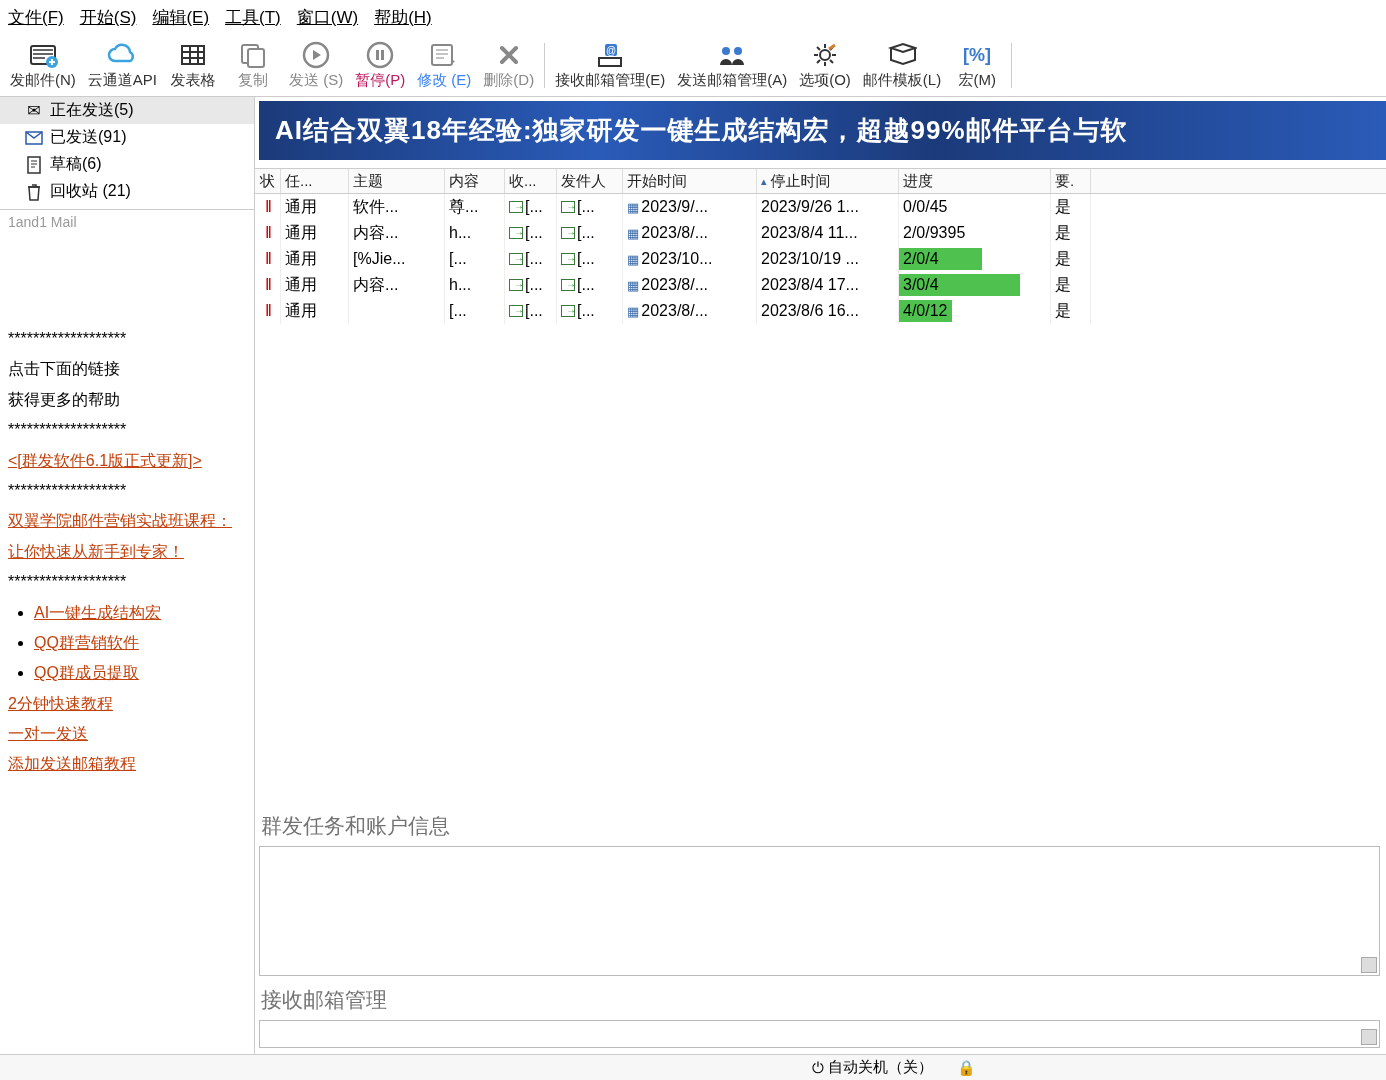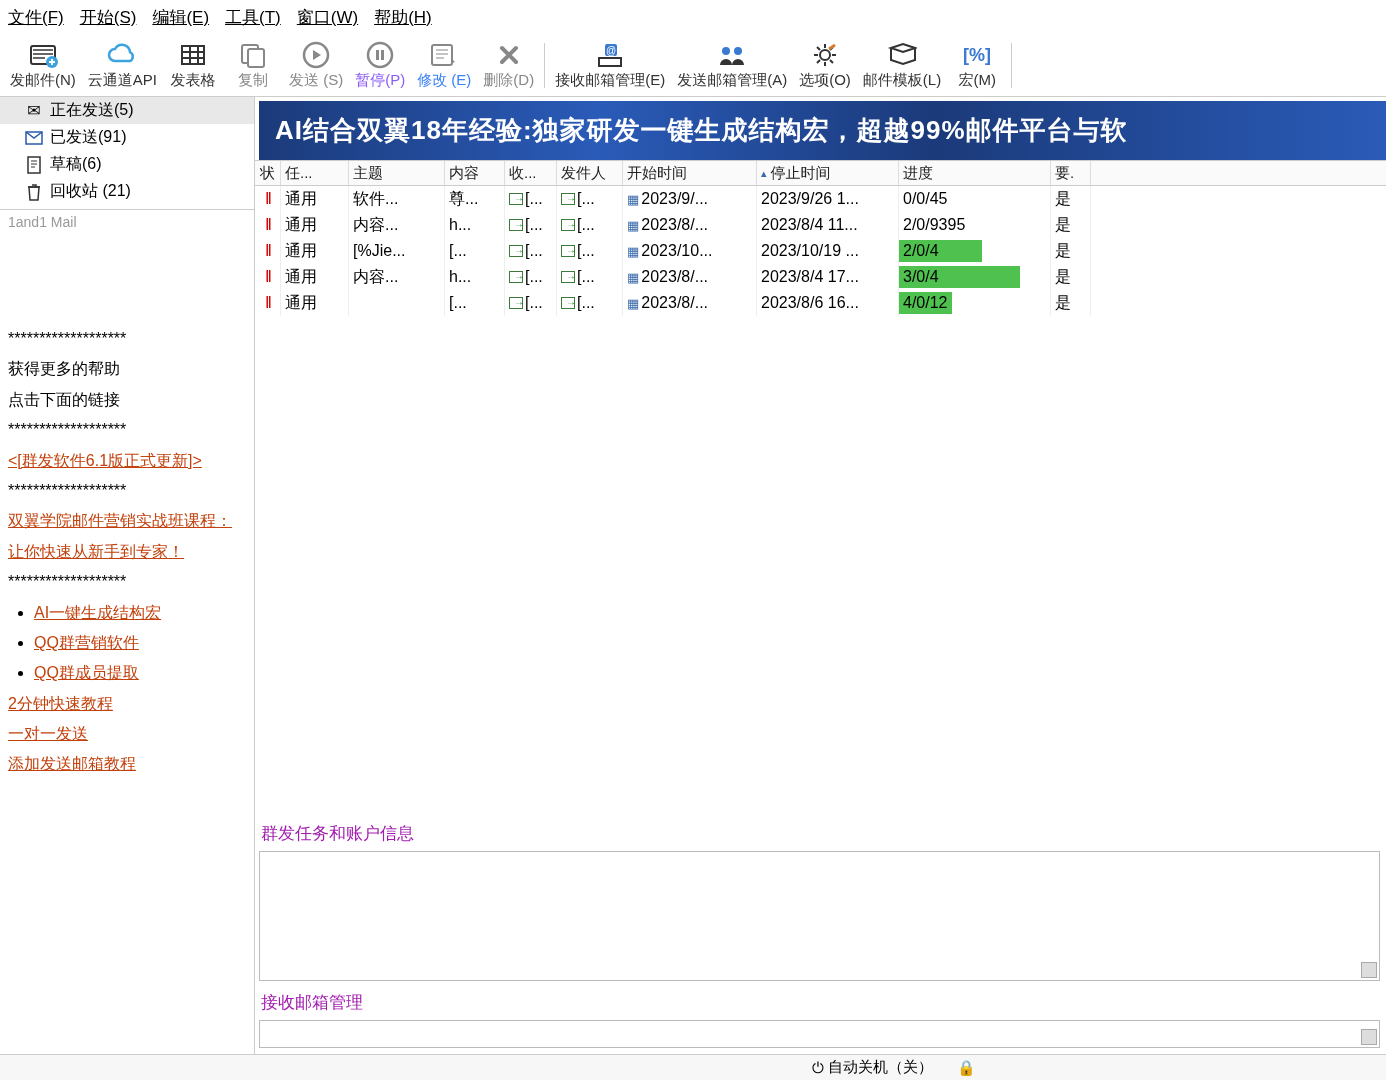--- a/index.html
+++ b/index.html
@@ -15,35 +15,35 @@
 .folders { border-bottom: 1px solid #ccc; padding-bottom: 4px; }
 .folder { display: flex; align-items: center; gap: 6px; padding: 3px 24px; font-size: 16px; cursor: pointer; }
 .folder.selected { background: #e8e8e8; }
 .folder .ficon { width: 20px; display: inline-flex; justify-content: center; }
 .brand { color: #999; font-size: 14px; padding: 4px 8px; }
 .helppanel { padding: 10px 8px; font-size: 16px; line-height: 1.9; overflow-y: auto; flex: 1; }
 .helppanel a { color: #c2410c; text-decoration: underline; cursor: pointer; }
 .helppanel .stars { letter-spacing: 0; }
 .helppanel ul { list-style: disc; padding-left: 26px; }
 .content { flex: 1; display: flex; flex-direction: column; overflow: hidden; }
-.banner { background: linear-gradient(90deg,#1b3a7a 0%,#2a5bb8 30%,#1b3a7a 60%,#2a5bb8 100%); color: #fff; font-size: 26px; font-weight: bold; padding: 12px 16px; margin: 4px 0 0 4px; white-space: nowrap; overflow: hidden; letter-spacing: 1px; }
+.banner { background: linear-gradient(90deg,#1b3a7a 0%,#2a5bb8 30%,#1b3a7a 60%,#2a5bb8 100%); color: #fff; font-size: 26px; font-weight: bold; padding: 12px 16px; margin: 4px 0 8px 4px; white-space: nowrap; overflow: hidden; letter-spacing: 1px; }
 .grid { flex: 0 0 auto; }
 .grid-head, .grid-row { display: flex; align-items: center; height: 26px; font-size: 16px; }
 .grid-head { border-top: 1px solid #ccc; border-bottom: 1px solid #ccc; background: #fafafa; font-size: 15px; color: #222; }
 .grid-head > div, .grid-row > div { padding: 0 4px; overflow: hidden; white-space: nowrap; text-overflow: ellipsis; border-right: 1px solid #eee; height: 100%; display: flex; align-items: center; }
 .grid-head > div { border-right: 1px solid #ddd; }
 .c-status{width:26px;justify-content:center}.c-task{width:68px}.c-subj{width:96px}.c-cont{width:60px}.c-recv{width:52px}.c-send{width:66px}.c-start{width:134px}.c-stop{width:142px}.c-prog{width:152px;position:relative;justify-content:flex-start}.c-req{width:40px}
 .pause-icon{color:#d00;font-weight:normal;letter-spacing:-2px}
 .mini-icon{display:inline-block;width:14px;height:12px;background:#fff;border:1px solid #3a7a3a;position:relative;margin-right:2px}
 .mini-icon::after{content:"→";color:#2a8a2a;font-size:10px;position:absolute;right:-2px;top:-2px}
 .cal-icon{color:#3a6aaa;font-size:13px;margin-right:2px}
 .prog-bar{position:absolute;left:0;top:2px;bottom:2px;background:#4fc14f}
 .prog-text{position:relative;z-index:1}
 .spacer{flex:1}
-.section-label{font-size:17px;padding:4px 6px;color:#a21caf}
+.section-label{font-size:21px;padding:4px 6px;color:#737373}
 .infobox{border:1px solid #bbb;margin:2px 6px 6px 4px;height:130px;background:#fff;position:relative}
 .infobox.small{height:28px}
 .scroll-knob{position:absolute;right:2px;bottom:2px;width:16px;height:16px;background:#ddd;border:1px solid #aaa}
 .statusbar{display:flex;align-items:center;height:26px;border-top:1px solid #ccc;font-size:15px;padding:0 8px;gap:24px;background:#f7f7f7}
 .statusbar .seg{display:flex;align-items:center;gap:4px}
 .sort-ind{color:#3a6aaa;font-size:11px;margin-right:4px}
 svg{display:block}
 </style>
 </head>
 <body>
@@ -113,21 +113,21 @@
     <span style="color:#888">发送 (S)</span>
   </div>
   <div class="toolbar-btn">
     <span class="icon">
         <svg width="28" height="28">
           <circle cx="14" cy="14" r="12" fill="none" stroke="#888" stroke-width="2.5"></circle>
           <rect x="10" y="9" width="3" height="10" fill="#888"></rect>
           <rect x="15" y="9" width="3" height="10" fill="#888"></rect>
         </svg>
       </span>
-    <span style="color:#8b5cf6">暂停(P)</span>
+    <span style="color:#be185d">暂停(P)</span>
   </div>
   <div class="toolbar-btn">
     <span class="icon">
         <svg width="30" height="26">
           <rect x="3" y="3" width="20" height="20" rx="2" fill="#fff" stroke="#888" stroke-width="2"></rect>
           <path d="M7 8h12M7 12h12M7 16h8" stroke="#888"></path>
           <path d="M20 14l6 6-3 1 1-3z" fill="#888"></path>
         </svg>
       </span>
     <span style="color:#3b82f6">修改 (E)</span>
@@ -223,22 +223,22 @@
               <path d="M2 4h12M6 2h4v2" fill="none" stroke="#333" stroke-width="1.5"></path>
             </svg>
           </span>
         <span>回收站 (21)</span>
       </div>
     </div>
     <div class="brand">1and1 Mail</div>
     <div style="height:80px"></div>
     <div class="helppanel">
       <div class="stars">*******************</div>
+      <div>点击下面的链接</div>
       <div>获得更多的帮助</div>
-      <div>点击下面的链接</div>
       <div class="stars">*******************</div>
       <a>&lt;[群发软件6.1版正式更新]&gt;</a>
       <div class="stars">*******************</div>
       <a>双翼学院邮件营销实战班课程：让你快速从新手到专家！</a>
       <div class="stars">*******************</div>
       <ul>
         <li><a>AI一键生成结构宏</a></li>
         <li><a>QQ群营销软件</a></li>
         <li><a>QQ群成员提取</a></li>
       </ul>

